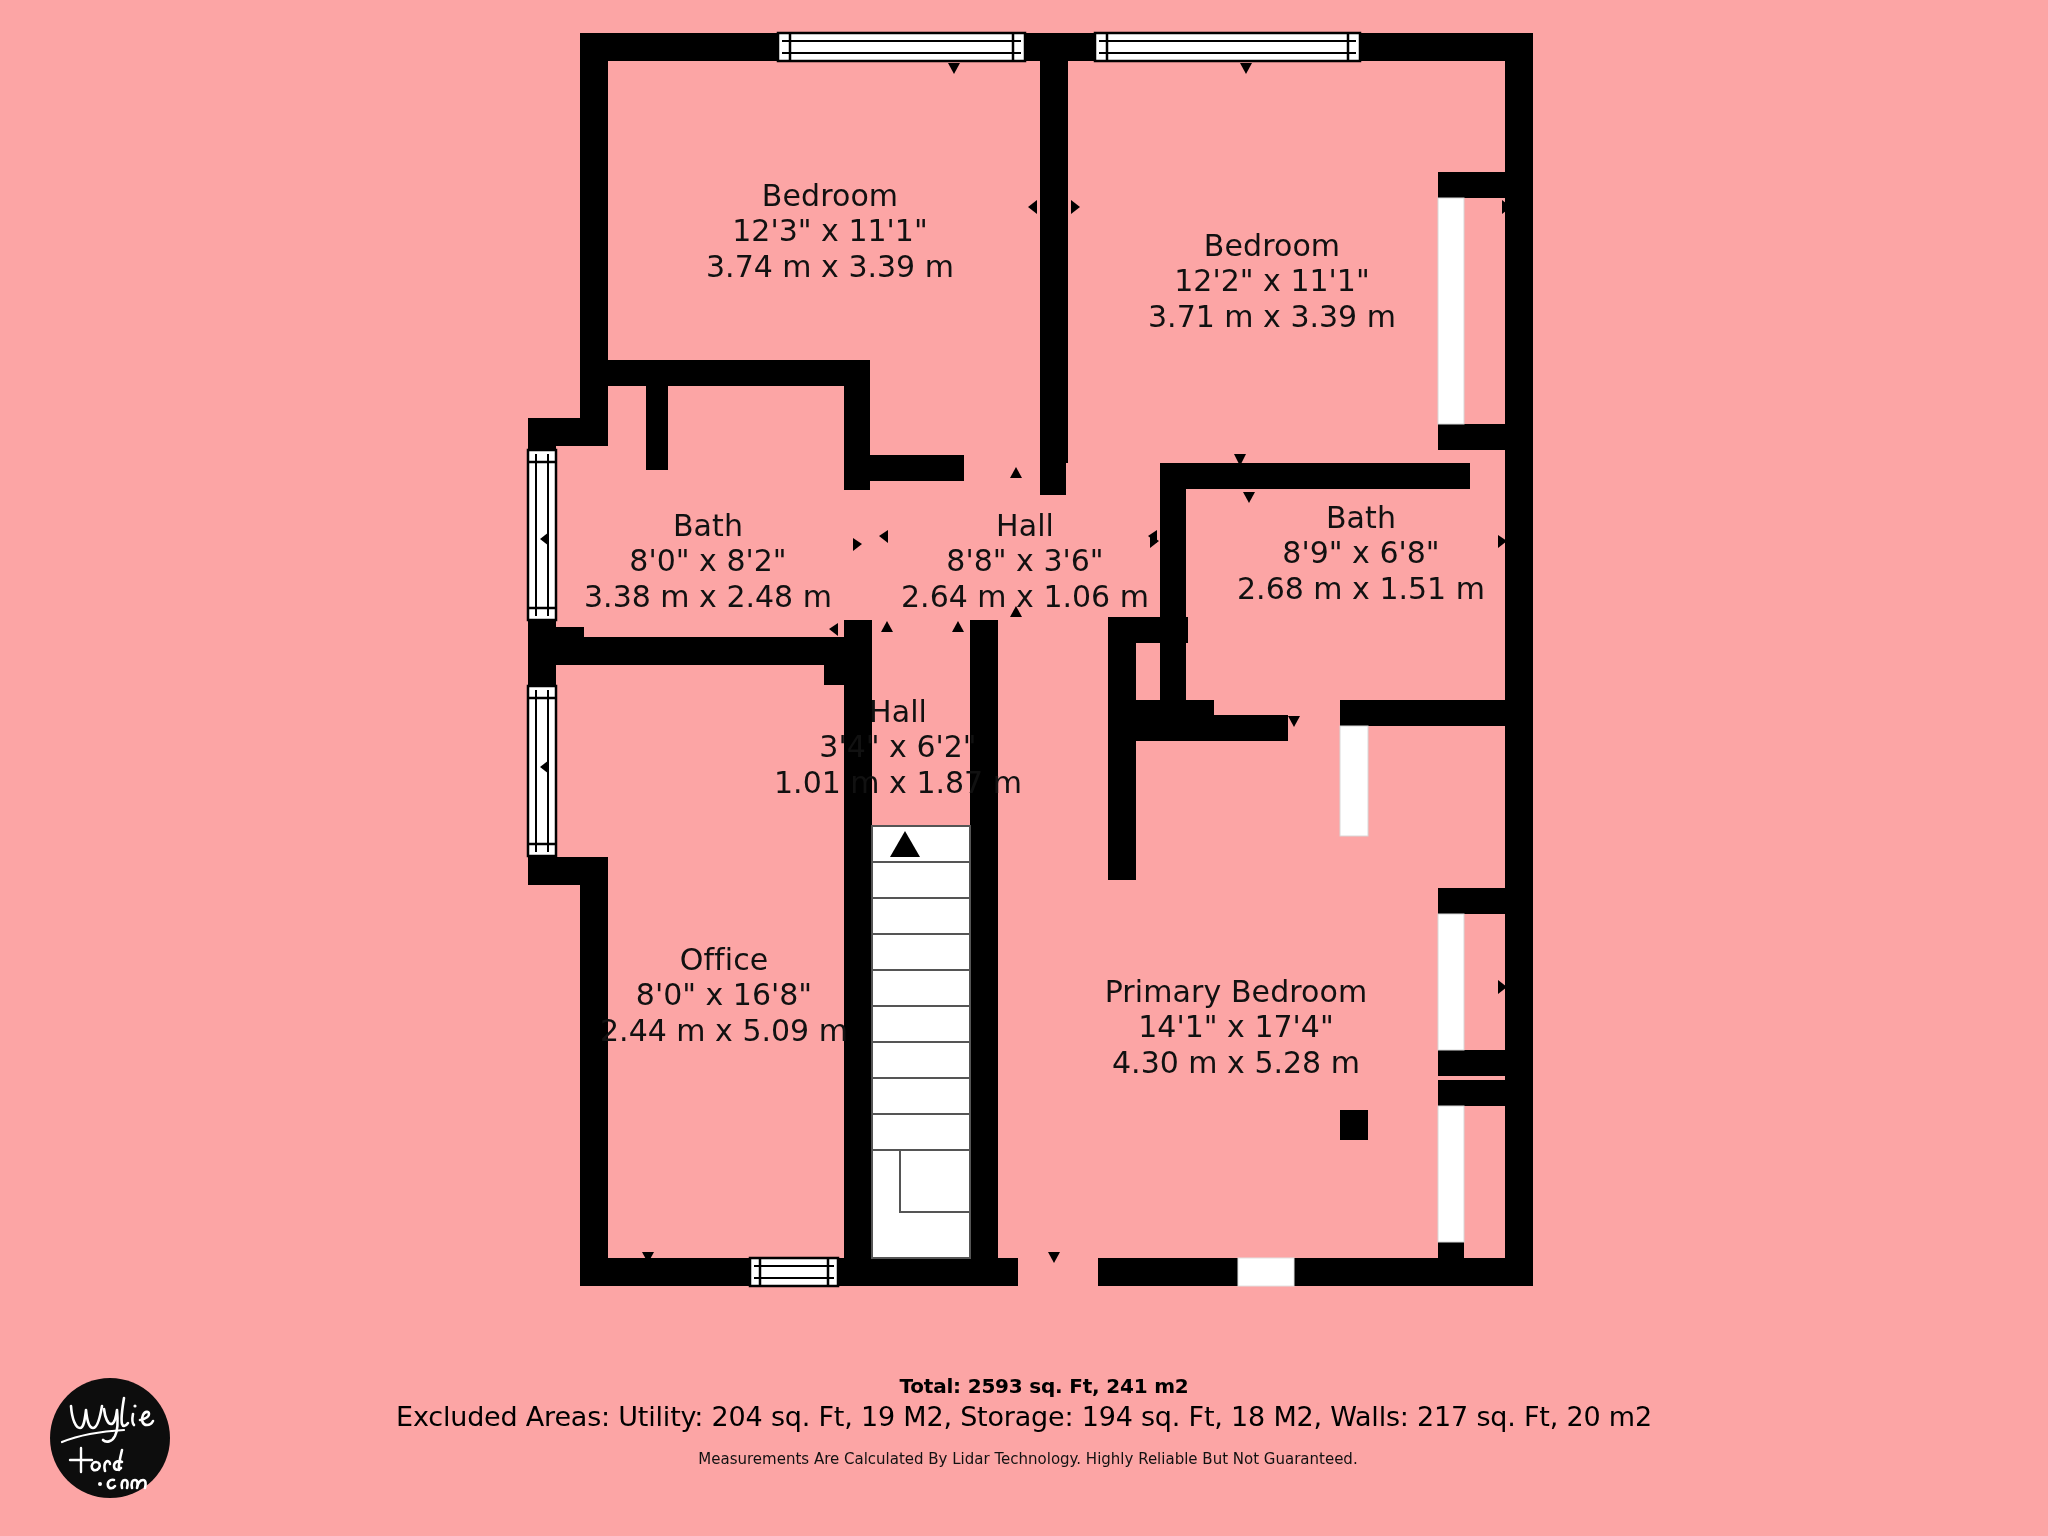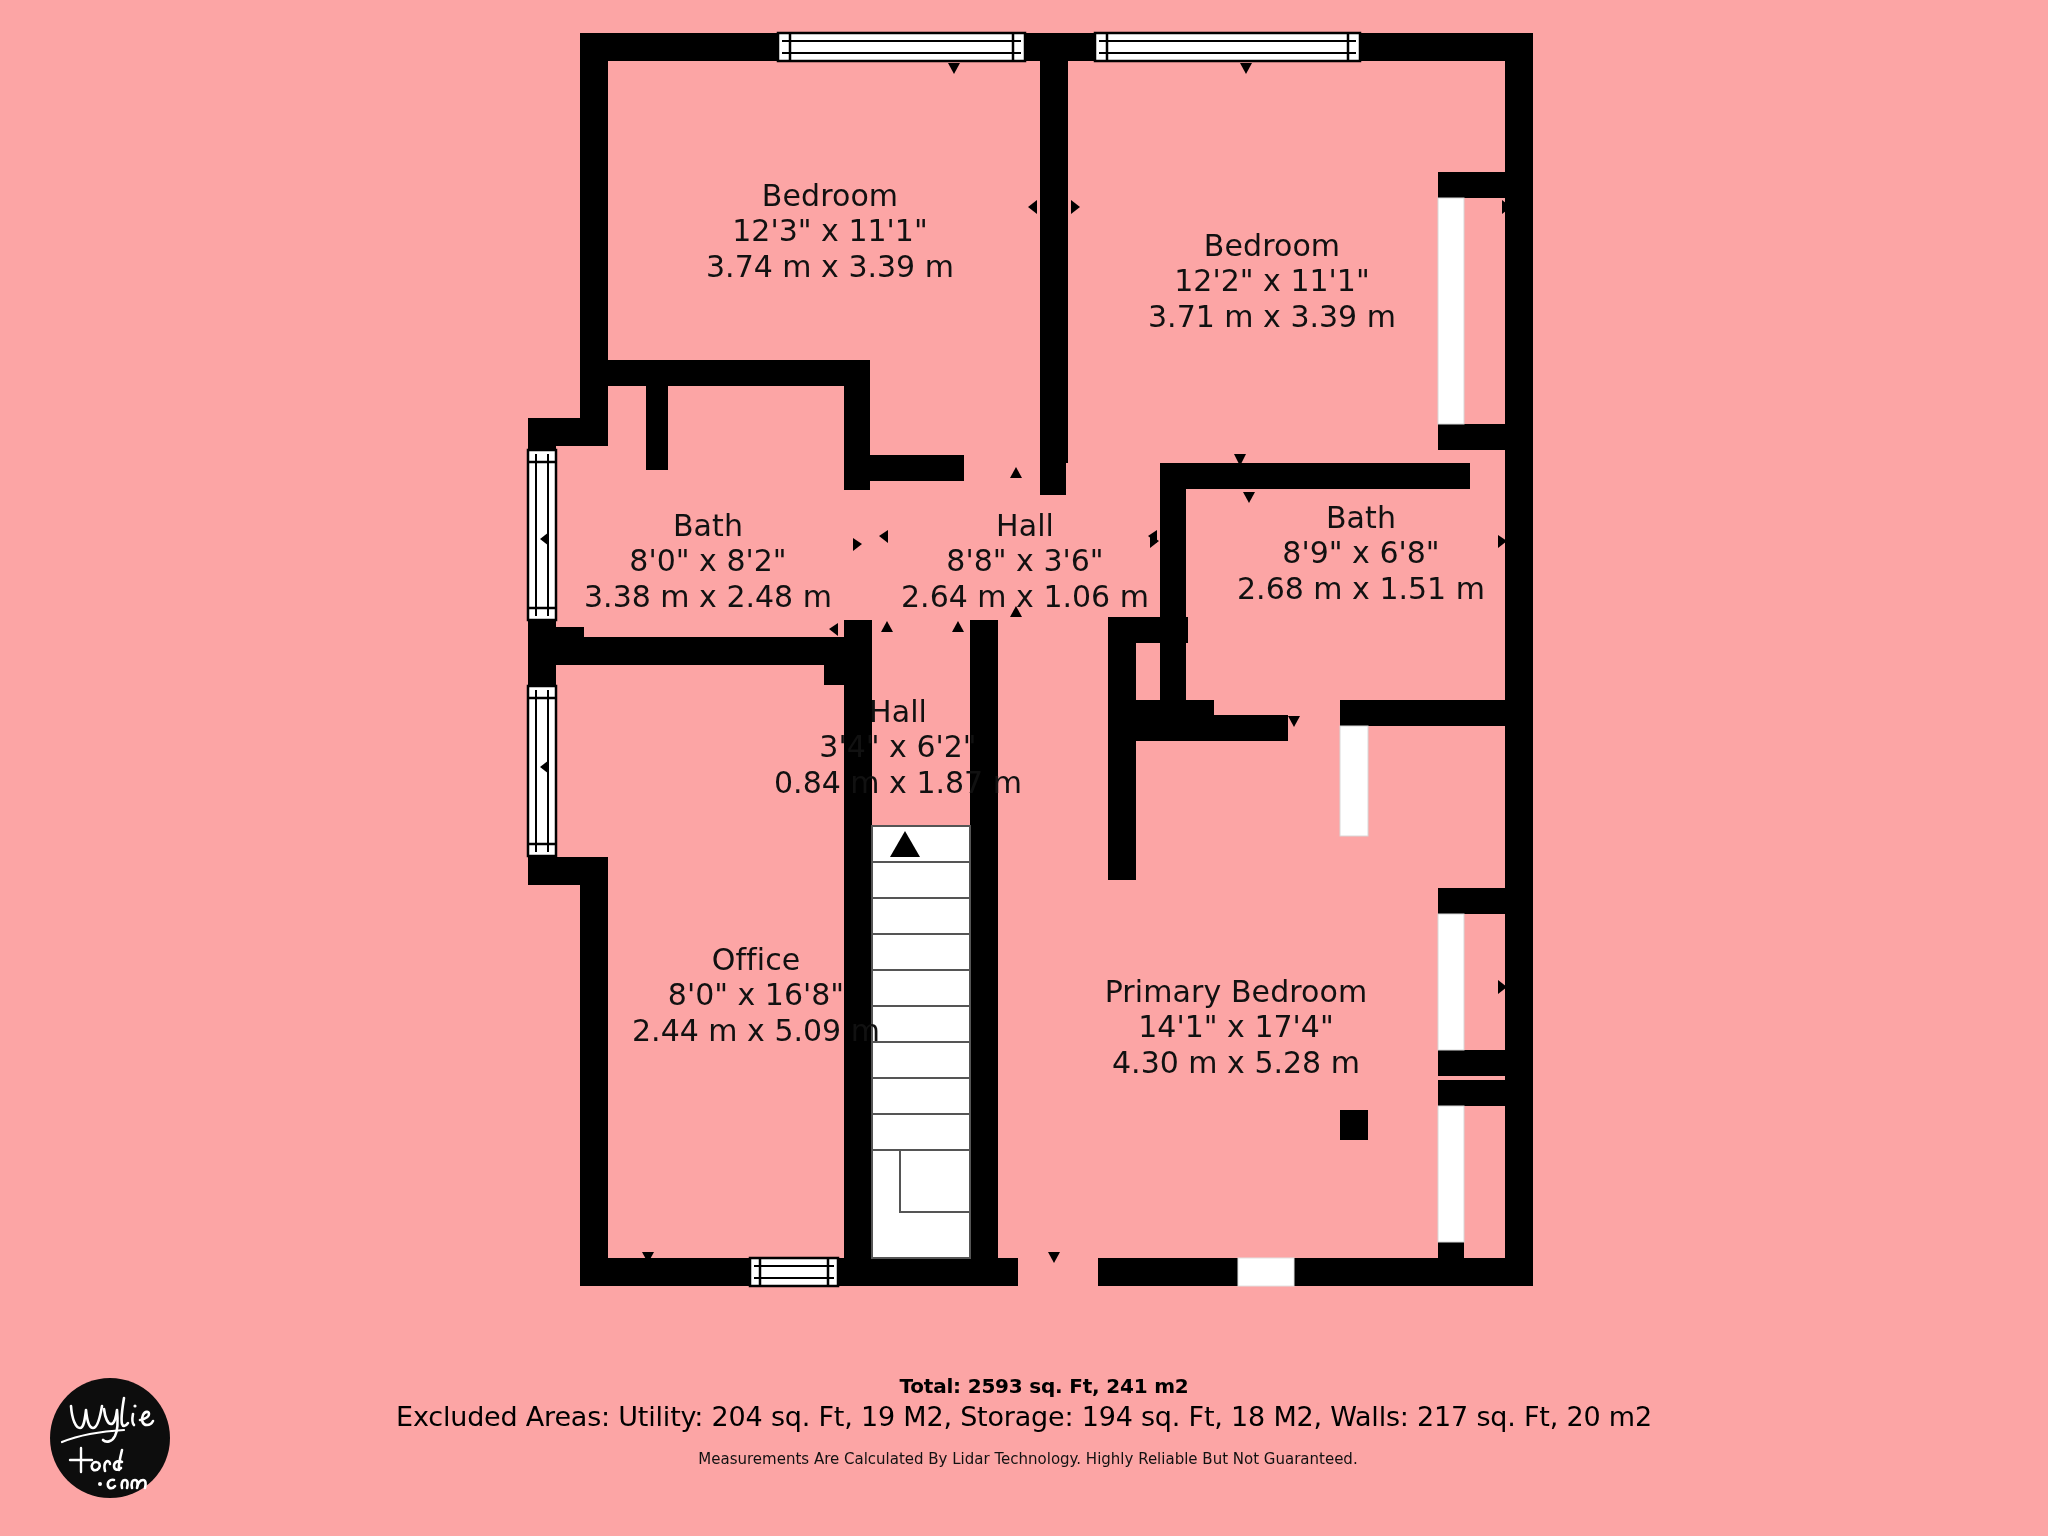--- a/index.html
+++ b/index.html
@@ -322,24 +322,24 @@
 
   <div class="room-label" style="left:1361px; top:500px;">
     <span class="rl-name">Bath</span>
     <span class="rl-imp">8'9" x 6'8"</span>
     <span class="rl-met">2.68 m x 1.51 m</span>
   </div>
 
   <div class="room-label" style="left:898px; top:694px;">
     <span class="rl-name">Hall</span>
     <span class="rl-imp">3'4" x 6'2"</span>
-    <span class="rl-met">0.84 m x 1.87 m</span>
-  </div>
-
-  <div class="room-label" style="left:724px; top:942px;margin-left:32px;">
+    <span class="rl-met">1.01 m x 1.87 m</span>
+  </div>
+
+  <div class="room-label" style="left:724px; top:942px;">
     <span class="rl-name">Office</span>
     <span class="rl-imp">8'0" x 16'8"</span>
     <span class="rl-met">2.44 m x 5.09 m</span>
   </div>
 
   <div class="room-label" style="left:1236px; top:974px;">
     <span class="rl-name">Primary Bedroom</span>
     <span class="rl-imp">14'1" x 17'4"</span>
     <span class="rl-met">4.30 m x 5.28 m</span>
   </div>

